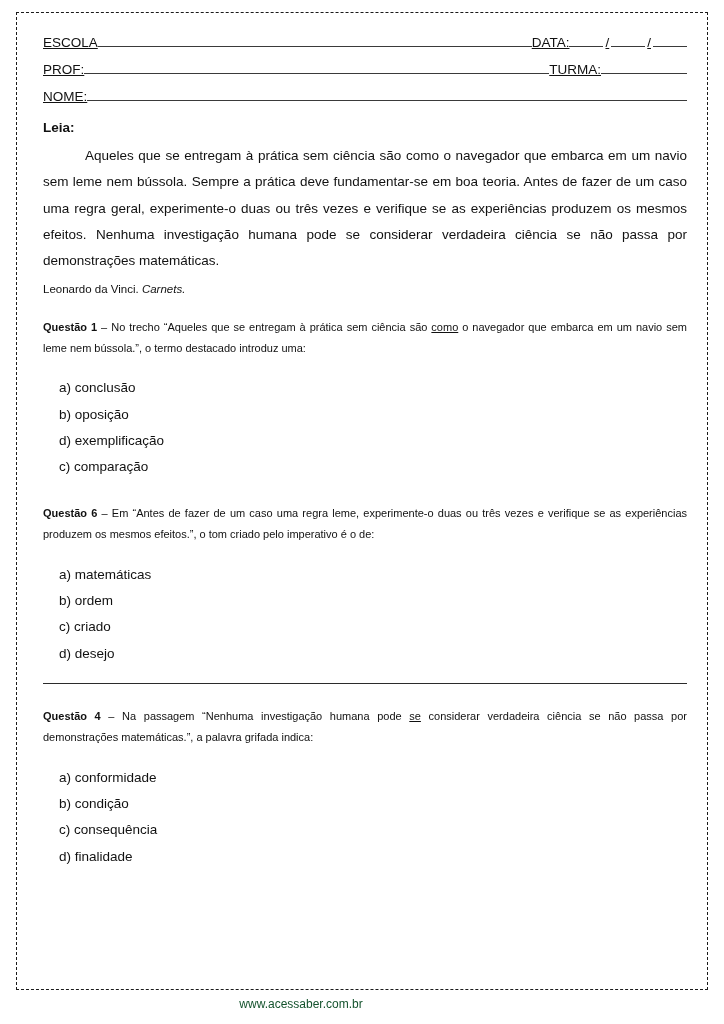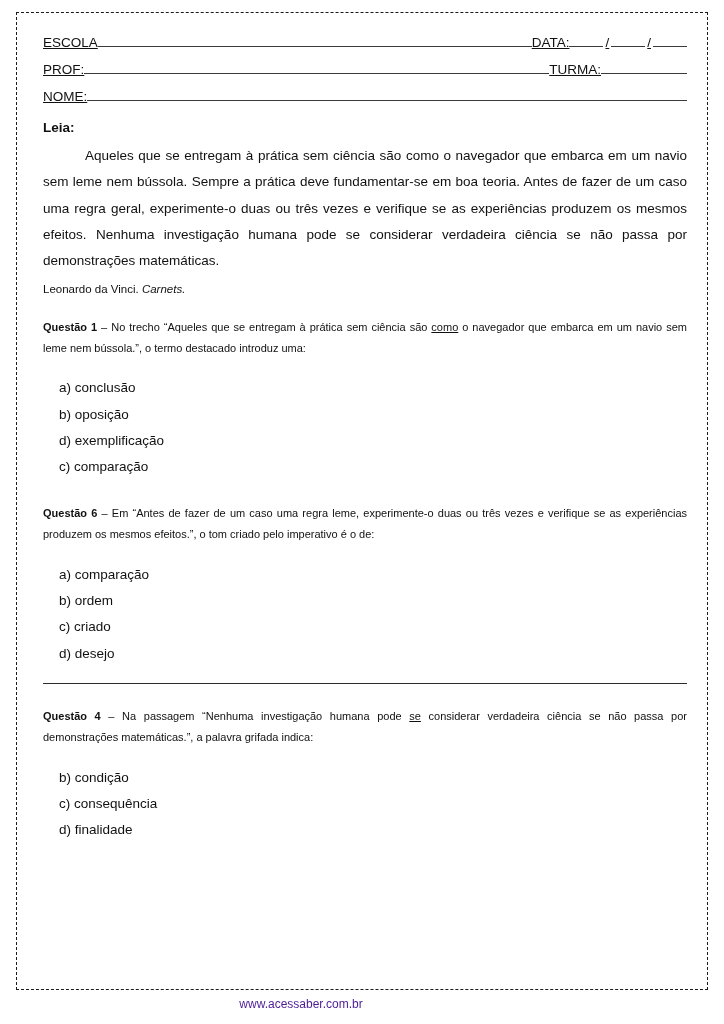--- a/index.html
+++ b/index.html
@@ -93,21 +93,21 @@
     width: 100%;
   }
 
   .footer {
     position: absolute;
     left: 0;
     top: 997px;
     width: 636px;
     text-align: center;
     font-size: 12px;
-    color: #4c1d95;
+    color: #14532d;
   }
   .footer .site { padding-right: 34px; }
 </style>
 </head>
 <body>
 
 <div class="page">
   <div class="inner">
 
     <div class="field-row">
@@ -151,34 +151,35 @@
       <li>d) exemplificação</li>
       <li>c) comparação</li>
     </ul>
 
     <p class="question">
       <span class="qlabel">Questão 6</span>
       <span>–</span>
       <span>Em “Antes de fazer de um caso uma regra leme, experimente-o duas ou três vezes e verifique se as experiências produzem os mesmos efeitos.”, o tom criado pelo imperativo é o de:</span>
     </p>
     <ul class="options">
-      <li>a) comparação</li>
+      <li>a) matemáticas</li>
       <li>b) ordem</li>
       <li>c) criado</li>
       <li>d) desejo</li>
     </ul>
 
     <div class="answer-line"></div>
 
     <p class="question">
       <span class="qlabel">Questão 4</span>
       <span>–</span>
       <span>Na passagem “Nenhuma investigação humana pode </span><span class="u">se</span><span> considerar verdadeira ciência se não passa por demonstrações matemáticas.”, a palavra grifada indica:</span>
     </p>
     <ul class="options">
+      <li>a) conformidade</li>
       <li>b) condição</li>
       <li>c) consequência</li>
       <li>d) finalidade</li>
     </ul>
 
   </div>
 </div>
 
 <div class="footer">
   <span class="site">www.acessaber.com.br</span>

